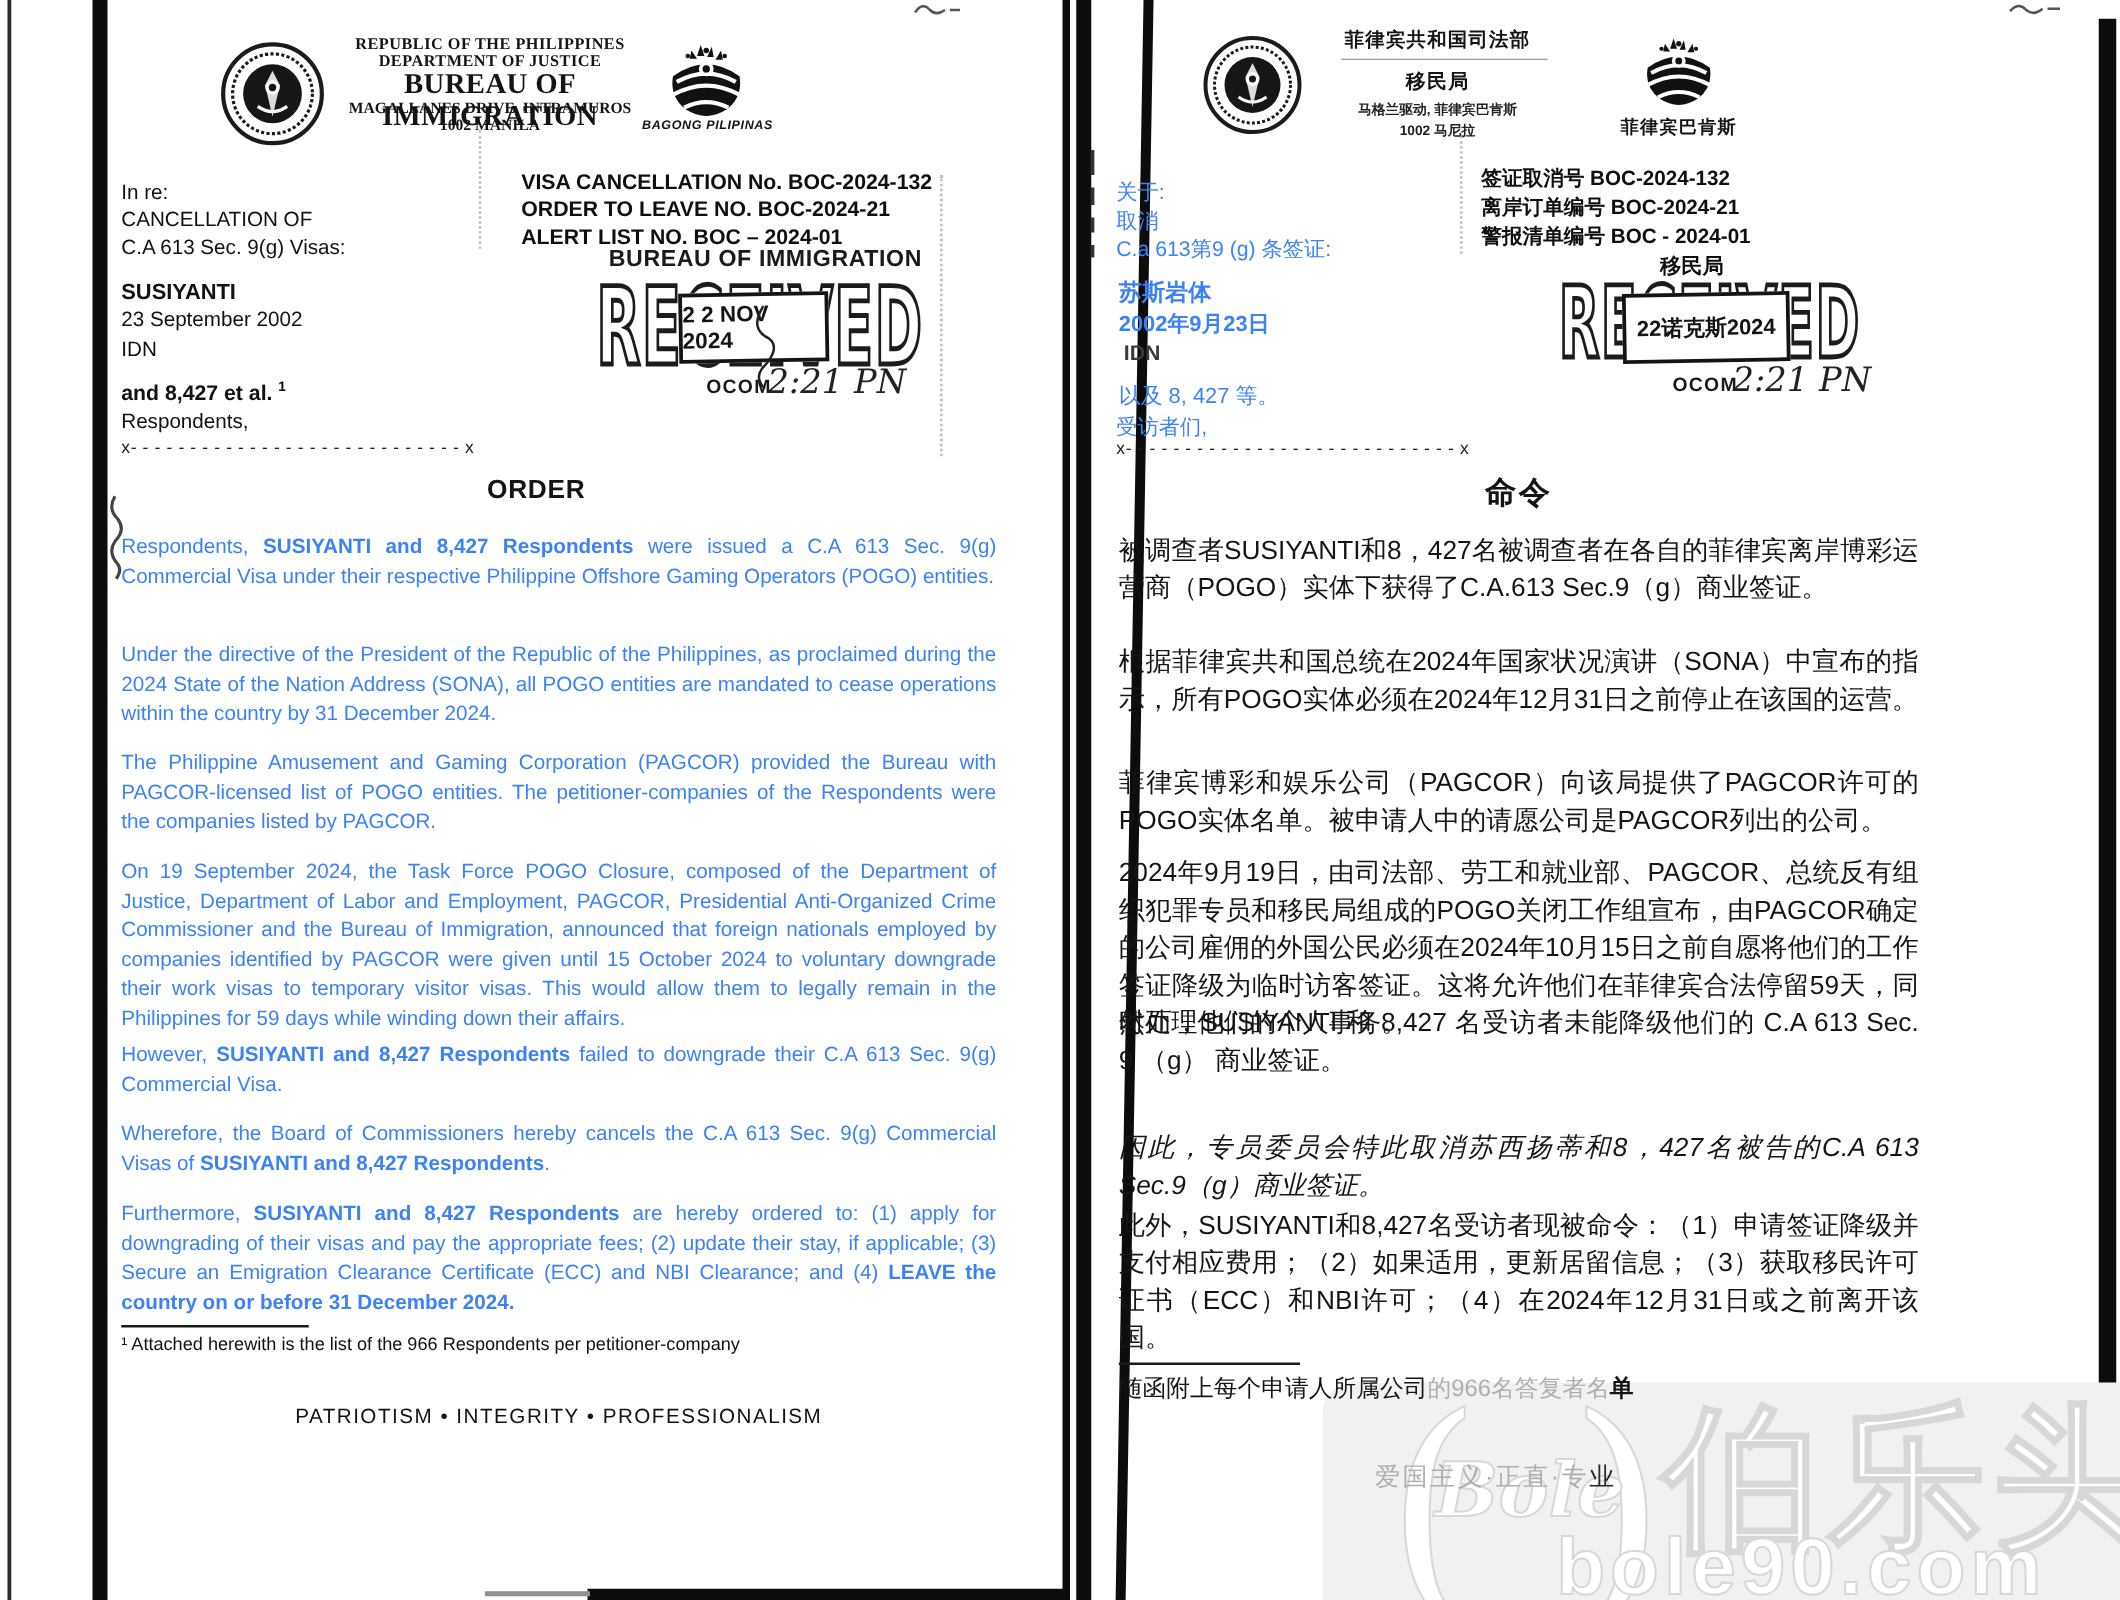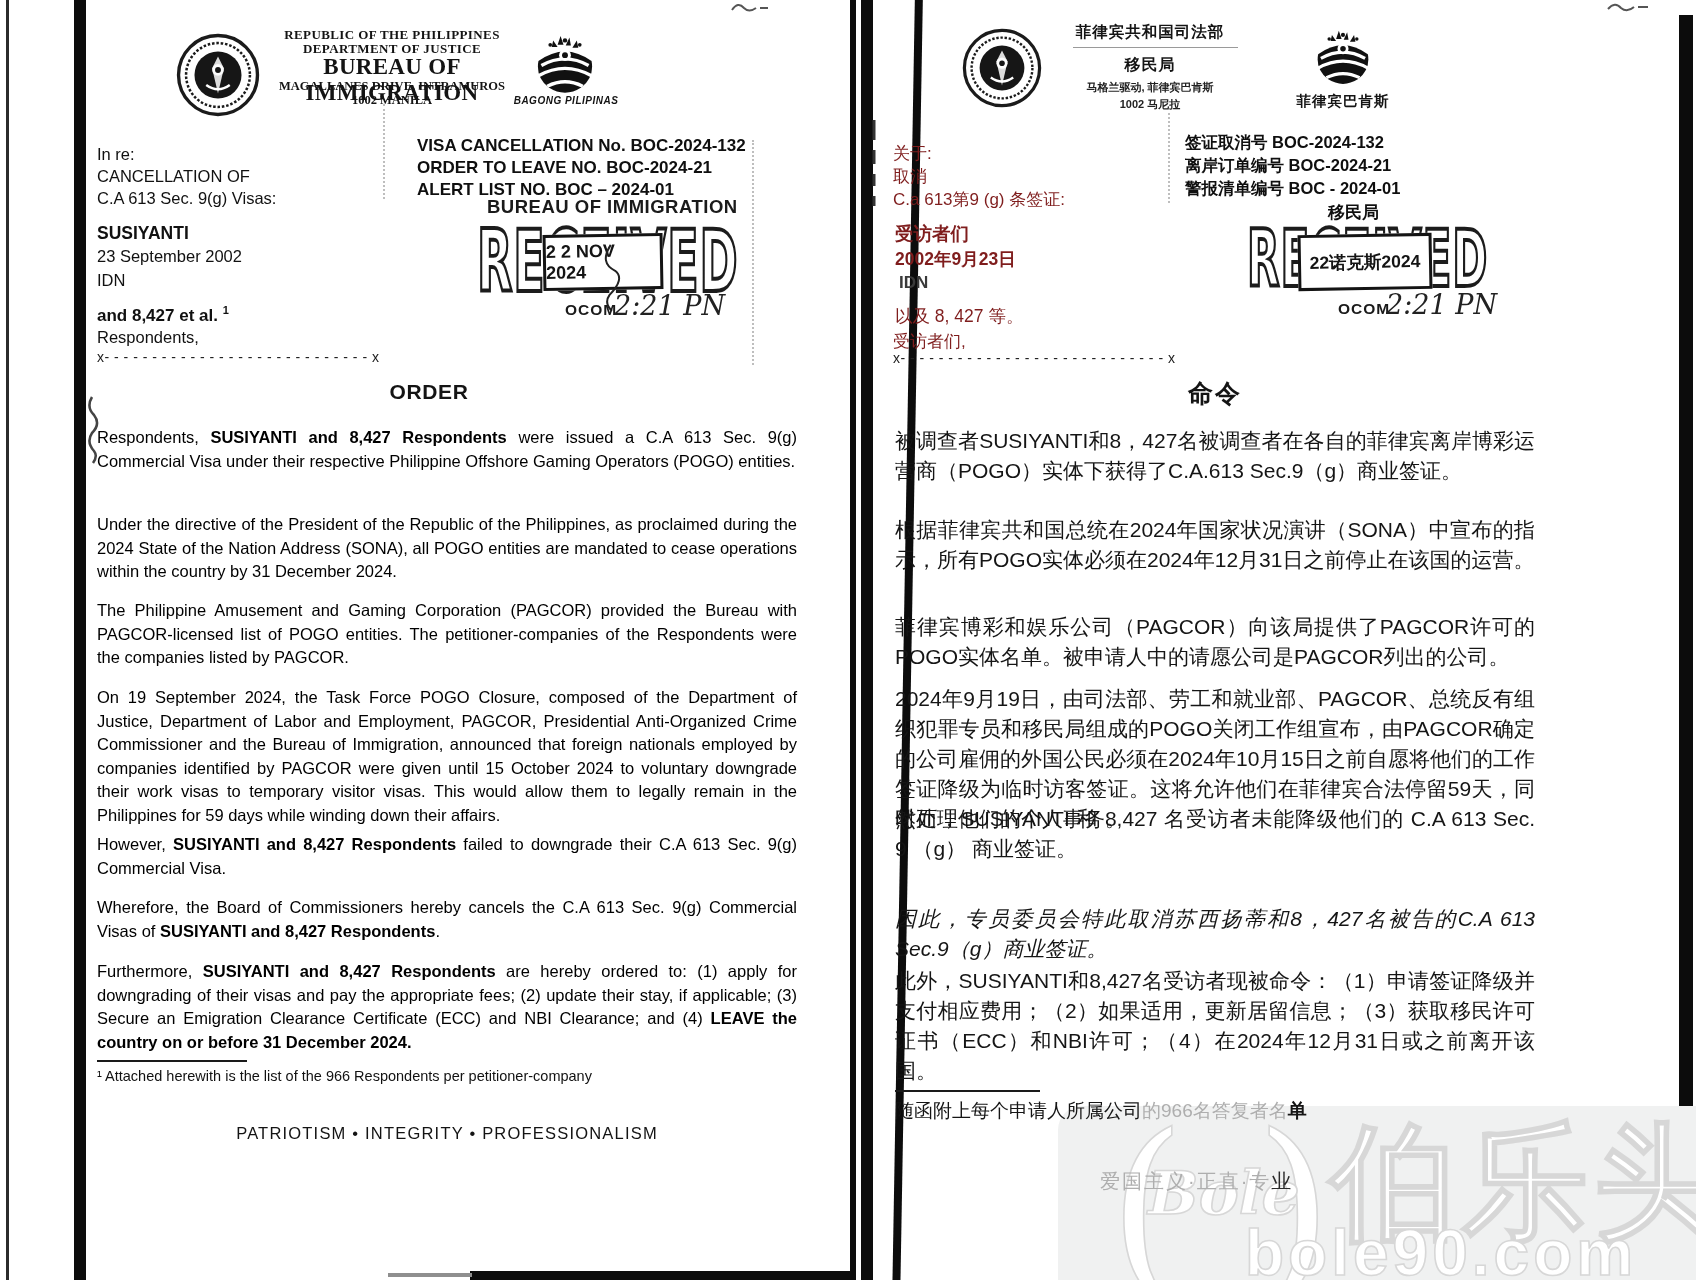--- a/index.html
+++ b/index.html
@@ -9,28 +9,28 @@
   .serif{font-family:"Liberation Serif","DejaVu Serif",serif;}
   .b{font-weight:700;}
   .f{color:#aeaeae;}
   .center{text-align:center;}
   
   .vbar{position:absolute;background:#0c0c0c;}
   .hbar{position:absolute;background:#0c0c0c;}
   .dotted-art{position:absolute;border-left:2px dotted #8a8a8a;opacity:.55;}
   
   .par{position:absolute;left:97px;width:700px;font-size:16.5px;line-height:23.5px;
-       text-align:justify;color:#000000;}
+       text-align:justify;color:#3b82f6;}
   .caseline{font-size:16.5px;color:#111;}
   .refline{font-size:17px;font-weight:700;color:#0f0f0f;}
   
   .zh{font-family:"Liberation Sans","DejaVu Sans",sans-serif;}
   .zh-par{position:absolute;left:895px;width:640px;font-size:21px;line-height:30px;
           text-align:justify;color:#151515;font-weight:500;}
-  .zh-caseline{font-size:17px;color:#7f1d1d;}
+  .zh-caseline{font-size:17px;color:#3b82f6;}
   .zh-refline{font-size:16.5px;font-weight:700;color:#0f0f0f;}
   
   .stamp-received{font-family:"DejaVu Sans",sans-serif;font-weight:700;font-size:50px;
       color:transparent;-webkit-text-stroke:2.3px #1c1c1c;letter-spacing:1px;
       transform:scale(.92,1.72);transform-origin:left top;white-space:nowrap;}
   .date-box{position:absolute;background:#fff;border:3px solid #141414;display:flex;
       align-items:center;justify-content:center;font-weight:700;}
   .handwrite{font-family:"DejaVu Serif","Liberation Serif",serif;font-style:italic;
       font-size:27px;color:#222;white-space:nowrap;}
   
@@ -177,21 +177,21 @@
       </g>
       <path d="M18 44 q32 -18 64 0 M14 58 q36 -20 72 0 M26 72 q24 -12 48 0" stroke="#fff" stroke-width="4.5" fill="none"></path>
       <circle cx="50" cy="30" r="8" fill="#fff"></circle>
       <circle cx="50" cy="30" r="4" fill="#111"></circle>
     </svg>
     <div class="abs center b" style="left:1283px;top:92px;width:120px;font-size:14.5px;letter-spacing:1px;">菲律宾巴肯斯</div>
 
     <div class="abs zh-caseline" style="left:893px;top:142px;">关于:</div>
     <div class="abs zh-caseline" style="left:893px;top:165px;">取消</div>
     <div class="abs zh-caseline" style="left:893px;top:188px;">C.a 613第9 (g) 条签证:</div>
-    <div class="abs zh-caseline b" style="left:895px;top:221px;font-size:18.5px;">受访者们</div>
+    <div class="abs zh-caseline b" style="left:895px;top:221px;font-size:18.5px;">苏斯岩体</div>
     <div class="abs zh-caseline b" style="left:895px;top:247px;font-size:17.5px;">2002年9月23日</div>
     <div class="abs zh-caseline" style="left:899px;top:273px;color:#3a3a3a;font-weight:700;">IDN</div>
     <div class="abs zh-caseline" style="left:895px;top:304px;font-size:17.5px;">以及 8, 427 等。</div>
     <div class="abs zh-caseline" style="left:893px;top:330px;">受访者们,</div>
     <div class="abs" style="left:893px;top:350px;font-size:14px;letter-spacing:.5px;color:#222;white-space:nowrap;">x- - - - - - - - - - - - - - - - - - - - - - - - - - - - x</div>
 
     <div class="abs zh-refline" style="left:1185px;top:132px;">签证取消号 BOC-2024-132</div>
     <div class="abs zh-refline" style="left:1185px;top:155px;">离岸订单编号 BOC-2024-21</div>
     <div class="abs zh-refline" style="left:1185px;top:178px;">警报清单编号 BOC - 2024-01</div>
     <div class="abs zh-refline" style="left:1328px;top:201px;font-size:17px;">移民局</div>

